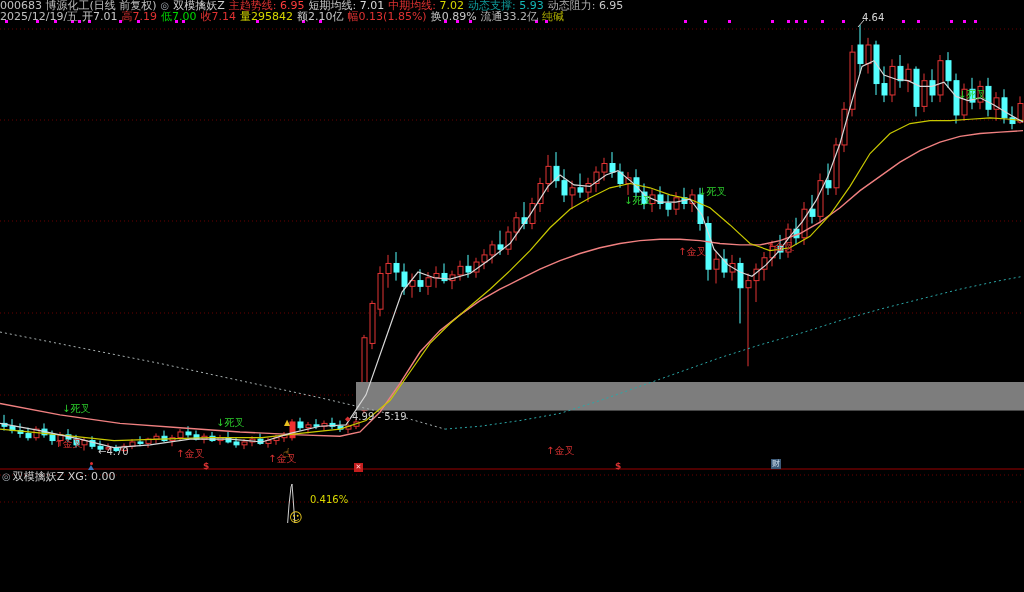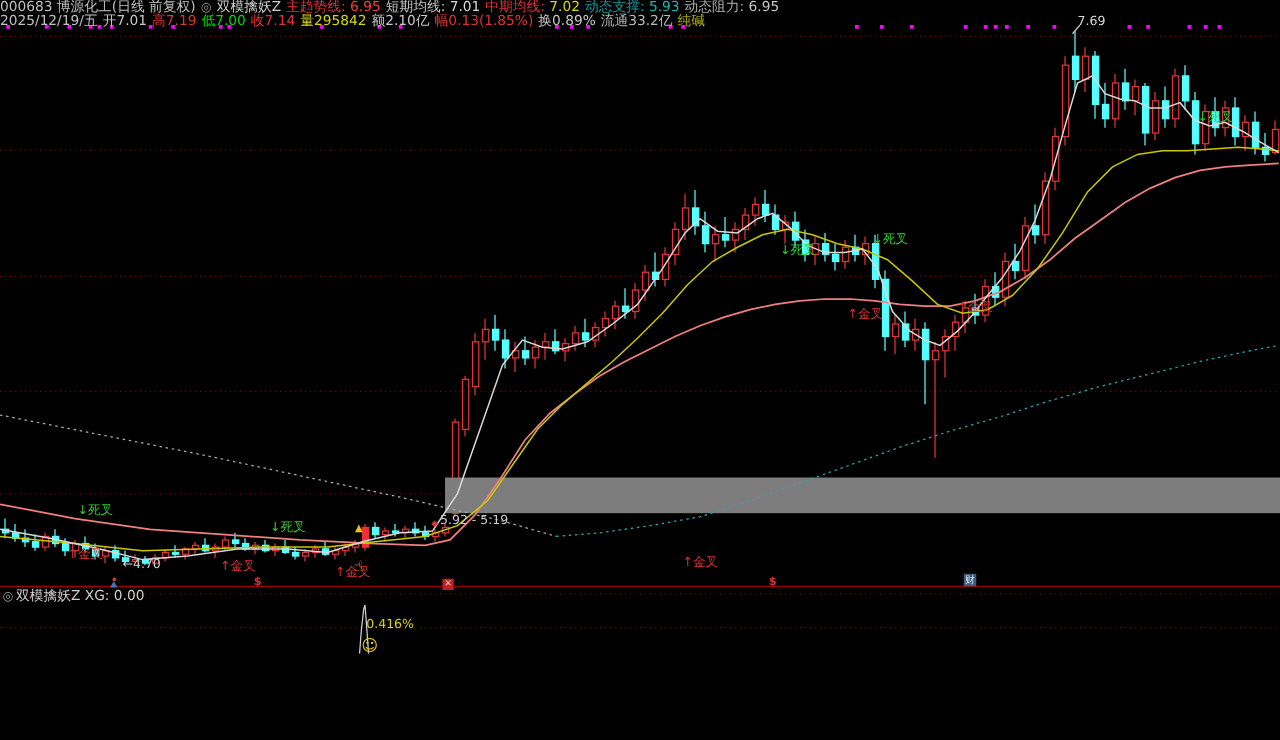--- a/index.html
+++ b/index.html
@@ -353,40 +353,40 @@
       <div class="dot" style="left: 787px; top: 20px;"></div>
       <div class="dot" style="left: 795px; top: 20px;"></div>
       <div class="dot" style="left: 804px; top: 20px;"></div>
       <div class="dot" style="left: 821px; top: 20px;"></div>
       <div class="dot" style="left: 842px; top: 20px;"></div>
       <div class="dot" style="left: 902px; top: 20px;"></div>
       <div class="dot" style="left: 917px; top: 20px;"></div>
       <div class="dot" style="left: 950px; top: 20px;"></div>
       <div class="dot" style="left: 963px; top: 20px;"></div>
       <div class="dot" style="left: 974px; top: 20px;"></div>
-      <div class="anno" style="left: 862px; top: 13px; color: rgb(216, 216, 216);">7.69</div>
+      <div class="anno" style="left: 862px; top: 13px; color: rgb(216, 216, 216);">4.64</div>
       <div class="anno" style="left: 98px; top: 447px; color: rgb(208, 208, 208);">←4.70</div>
       <div class="anno" style="left: 345px; top: 414px; color: rgb(216, 50, 50); font-size: 7px;">◆</div>
-      <div class="anno" style="left: 352px; top: 412px; color: rgb(204, 204, 204);">5.92 - 5.19</div>
+      <div class="anno" style="left: 352px; top: 412px; color: rgb(204, 204, 204);">4.99 - 5.19</div>
       <div class="anno" style="left: 283px; top: 448px; color: rgb(232, 160, 32); font-size: 12px;">☝</div>
       <div class="anno" style="left: 284px; top: 418px; color: rgb(232, 192, 32); font-size: 8px;">▲</div>
       <div class="anno" style="left: 289px; top: 513px; color: rgb(232, 200, 32); font-size: 13px;">☺</div>
       <div class="anno" style="left: 203px; top: 461px; color: rgb(216, 50, 50); font-weight: bold; font-size: 9px;">$</div>
       <div class="anno" style="left: 615px; top: 461px; color: rgb(216, 50, 50); font-weight: bold; font-size: 9px;">$</div>
       <div class="anno" style="left: 88px; top: 462px;">
         <div class="walker-head"></div>
         <div class="walker-body"></div>
       </div>
       <div class="anno" style="left: 354px; top: 463px;">
         <div class="seal">✕</div>
       </div>
       <div class="anno" style="left: 771px; top: 459px;">
         <div class="cai">财</div>
       </div>
-      <div class="anno" style="left: 293px; top: 495px; color: rgb(216, 216, 0);">0.416%</div>
+      <div class="anno" style="left: 310px; top: 495px; color: rgb(216, 216, 0);">0.416%</div>
     </div>
 
   <div class="subhdr">
     <span class="ind-icon">◎</span><span>双模擒妖Z</span>&nbsp;<span>XG:</span> <span>0.00</span>
   </div>
 
   <div class="scrollbar"></div>
 </div>
 
 </body></html>

